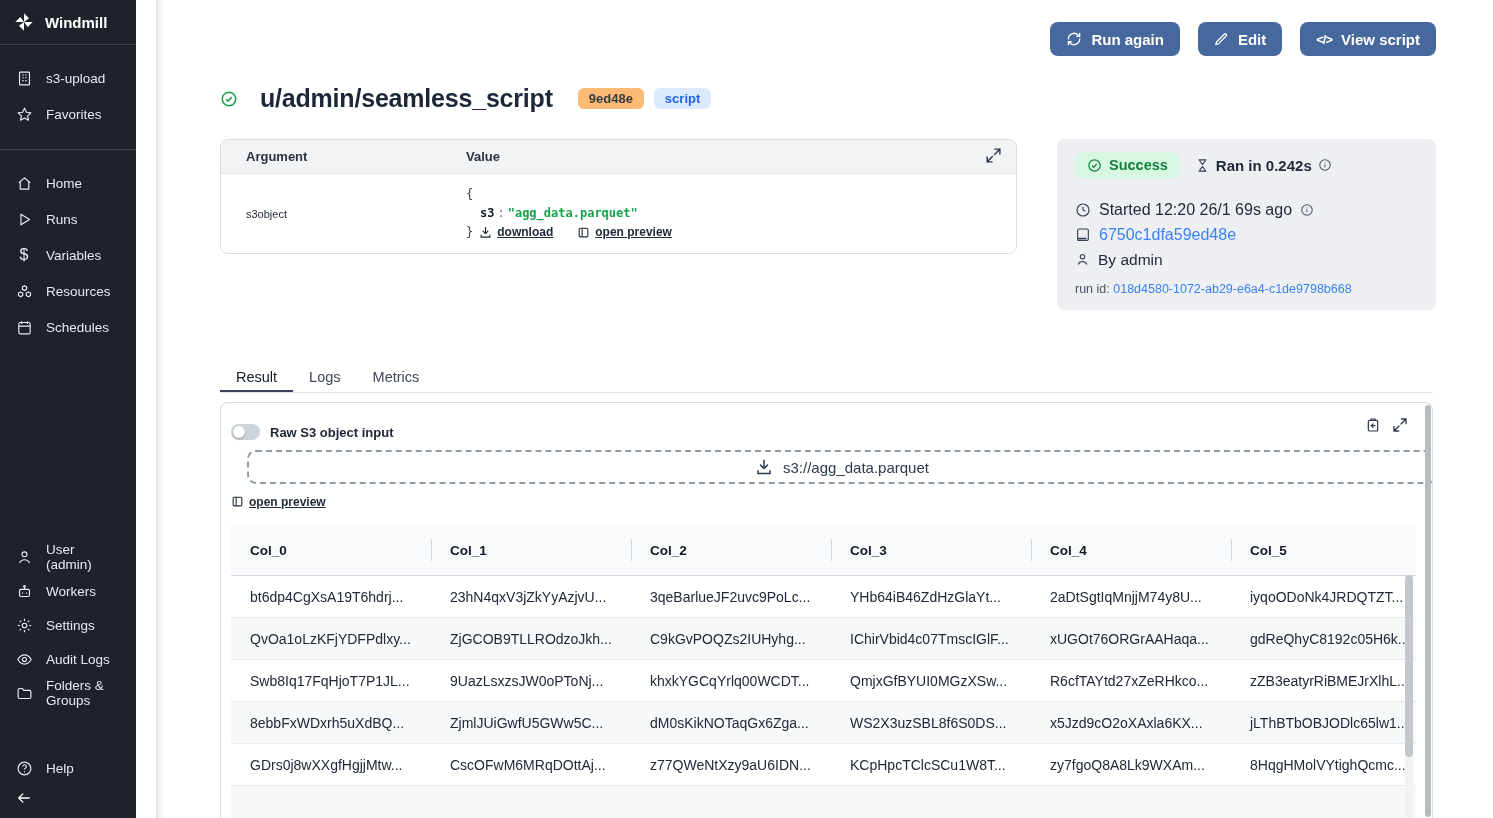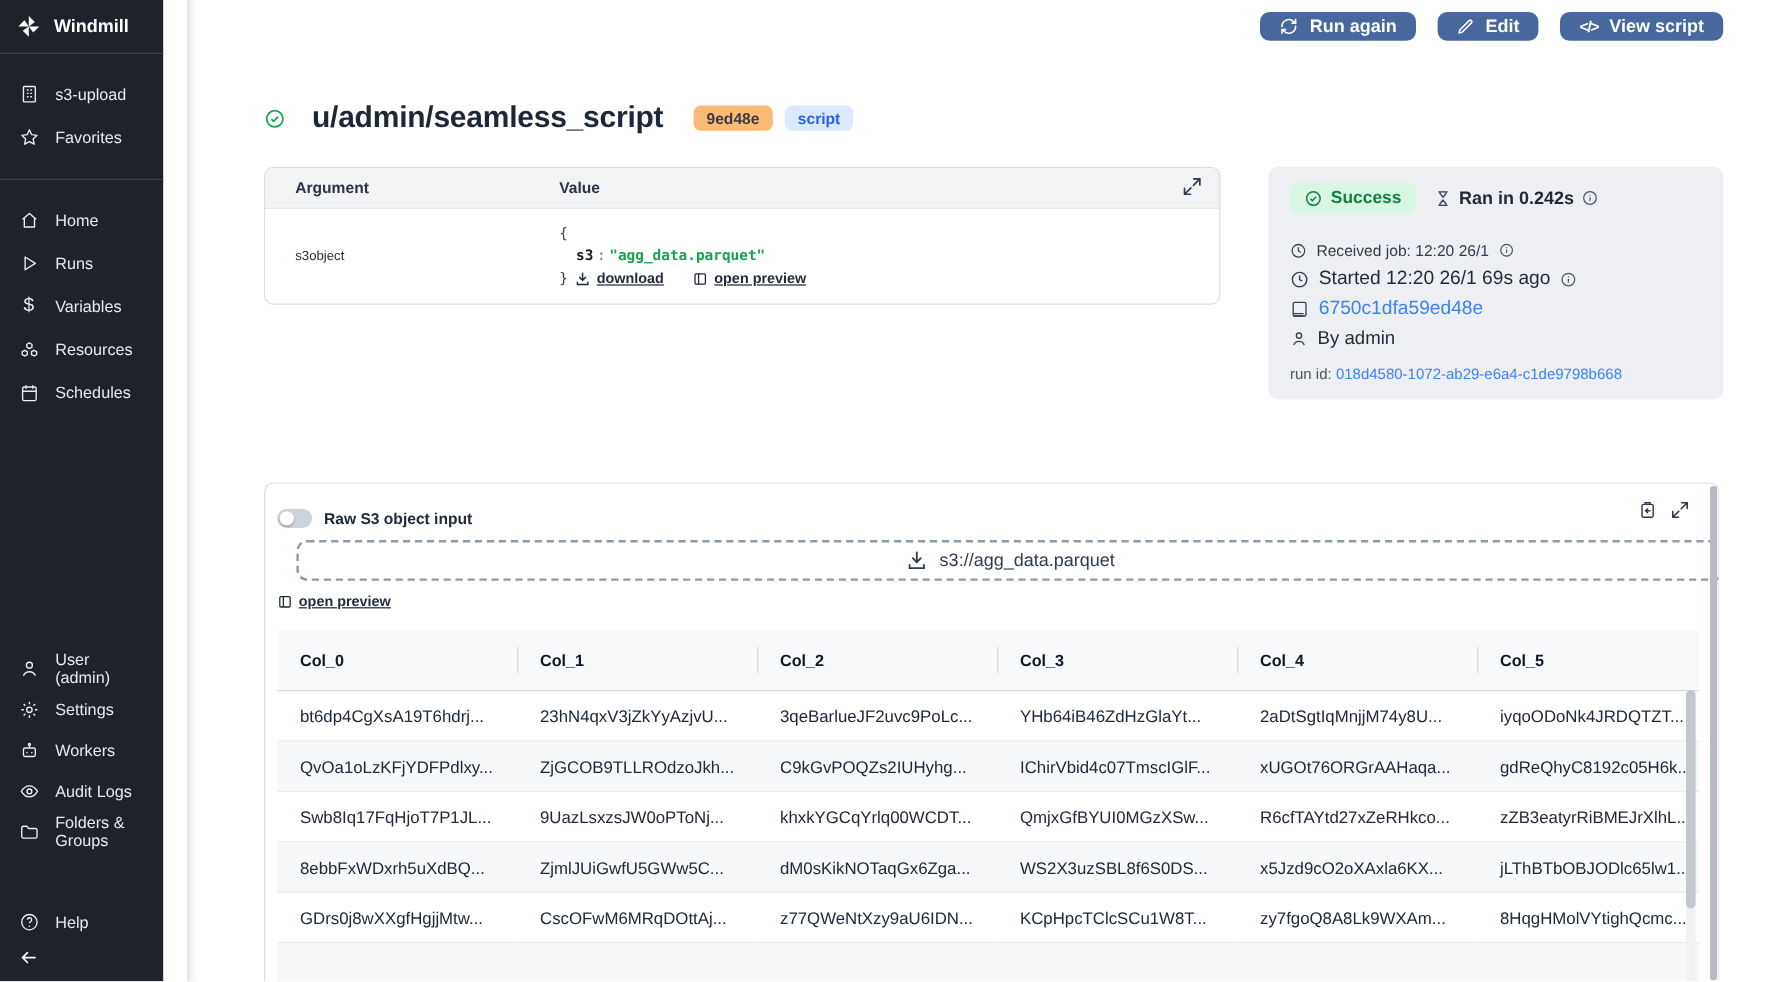--- a/index.html
+++ b/index.html
@@ -24,22 +24,22 @@
   
   .main{position:absolute;left:156px;top:0;width:1337px;height:818px;background:#fff;
         box-shadow:inset 10px 0 10px -10px rgba(0,0,0,.22);}
 
   
   .toolbar-left{position:absolute;left:64px;top:11px;display:flex;gap:11px;}
   .toolbar-right{position:absolute;right:57px;top:10px;display:flex;gap:18px;}
   .btn-outline{display:flex;align-items:center;gap:9px;height:33px;padding:0 14px;border:1px solid #54729f;
                border-radius:8px;background:#fff;color:#24385c;font-weight:700;font-size:14px;cursor:pointer;box-sizing:border-box;}
   .btn-outline.square{width:39px;padding:0;justify-content:center;}
-  .btn-fill{display:flex;align-items:center;gap:9px;height:24px;padding:0 16px;border:none;border-radius:8px;
-            background:#47689c;color:#fff;font-weight:700;font-size:15px;cursor:pointer;}
+  .btn-fill{display:flex;align-items:center;gap:9px;height:34px;padding:0 16px;border:none;border-radius:8px;
+            background:#47689c;color:#fff;font-weight:700;font-size:15px;cursor:pointer;margin-top:12px;}
   .code-glyph{font-size:13px;font-weight:700;letter-spacing:-1px;}
 
   
   .title-row{position:absolute;left:64px;top:84px;display:flex;align-items:center;}
   .title-check{color:#16a34a;margin-right:22px;}
   .page-title{font-size:25px;font-weight:700;color:#1d2739;letter-spacing:-.2px;}
   .badge{font-size:13px;font-weight:700;padding:4px 11px;border-radius:6px;line-height:1;}
   .badge-gray{background:#fdba74;color:#353c47;margin-left:25px;}
   .badge-blue{background:#dbeafe;color:#2563eb;margin-left:10px;}
 
@@ -193,36 +193,36 @@
           <svg width="17" height="17" viewBox="0 0 24 24" fill="none" stroke="currentColor" stroke-width="1.6">
             <circle cx="12" cy="7.5" r="3.5"></circle>
               <path d="M5 20c1.4-3.8 5-4.8 7-4.8s5.6 1 7 4.8"></path>
             </svg>
         </span>
         <span>User (admin)</span>
       </div>
       <div class="sb-item">
         <span class="icon">
           <svg width="17" height="17" viewBox="0 0 24 24" fill="none" stroke="currentColor" stroke-width="1.6">
-            <circle cx="12" cy="12" r="3.2"></circle>
-            <path d="M12 2.5v3M12 18.5v3M2.5 12h3M18.5 12h3M5.2 5.2l2.1 2.1M16.7 16.7l2.1 2.1M18.8 5.2l-2.1 2.1M7.3 16.7l-2.1 2.1"></path>
-            </svg>
-        </span>
-        <span>Settings</span>
-      </div>
-      <div class="sb-item">
-        <span class="icon">
-          <svg width="17" height="17" viewBox="0 0 24 24" fill="none" stroke="currentColor" stroke-width="1.6">
             <rect x="5" y="9" width="14" height="10" rx="2"></rect>
               <path d="M12 6v3"></path>
               <circle cx="12" cy="4.8" r="1.2"></circle>
             <path d="M9.2 13.5v1.5M14.8 13.5v1.5"></path>
             </svg>
         </span>
         <span>Workers</span>
+      </div>
+      <div class="sb-item">
+        <span class="icon">
+          <svg width="17" height="17" viewBox="0 0 24 24" fill="none" stroke="currentColor" stroke-width="1.6">
+            <circle cx="12" cy="12" r="3.2"></circle>
+            <path d="M12 2.5v3M12 18.5v3M2.5 12h3M18.5 12h3M5.2 5.2l2.1 2.1M16.7 16.7l2.1 2.1M18.8 5.2l-2.1 2.1M7.3 16.7l-2.1 2.1"></path>
+            </svg>
+        </span>
+        <span>Settings</span>
       </div>
       <div class="sb-item">
         <span class="icon">
           <svg width="17" height="17" viewBox="0 0 24 24" fill="none" stroke="currentColor" stroke-width="1.6">
             <path d="M2.5 12S6.5 5.5 12 5.5 21.5 12 21.5 12 17.5 18.5 12 18.5 2.5 12 2.5 12z"></path>
               <circle cx="12" cy="12" r="2.8"></circle>
             </svg>
         </span>
         <span>Audit Logs</span>
       </div>
@@ -358,36 +358,20 @@
           <span>Ran in 0.242s</span>
           <span class="icon info">
             <svg width="14" height="14" viewBox="0 0 24 24" fill="none" stroke="currentColor" stroke-width="1.8">
               <circle cx="12" cy="12" r="9"></circle>
                 <path d="M12 11v5"></path>
                 <circle cx="12" cy="8" r=".9" fill="currentColor" stroke="none"></circle>
               </svg>
           </span>
         </span>
       </div>
-      <div class="meta meta-sm">
-        <span class="icon">
-          <svg width="14" height="14" viewBox="0 0 24 24" fill="none" stroke="#374151" stroke-width="1.8">
-            <circle cx="12" cy="12" r="9"></circle>
-              <path d="M12 7v5l3.2 2"></path>
-            </svg>
-        </span>
-        <span>Received job: 12:20 26/1</span>
-        <span class="icon info">
-          <svg width="13" height="13" viewBox="0 0 24 24" fill="none" stroke="currentColor" stroke-width="1.8">
-            <circle cx="12" cy="12" r="9"></circle>
-              <path d="M12 11v5"></path>
-              <circle cx="12" cy="8" r=".9" fill="currentColor" stroke="none"></circle>
-            </svg>
-        </span>
-      </div>
       <div class="meta meta-lg">
         <span class="icon">
           <svg width="16" height="16" viewBox="0 0 24 24" fill="none" stroke="#374151" stroke-width="1.8">
             <circle cx="12" cy="12" r="9"></circle>
               <path d="M12 7v5l3.2 2"></path>
             </svg>
         </span>
         <span>Started 12:20 26/1 69s ago</span>
         <span class="icon info">
           <svg width="14" height="14" viewBox="0 0 24 24" fill="none" stroke="currentColor" stroke-width="1.8">
@@ -414,20 +398,25 @@
             </svg>
         </span>
         <span>By admin</span>
       </div>
       <div class="runid-row">
         <span>run id:</span>
         <a class="link-blue">018d4580-1072-ab29-e6a4-c1de9798b668</a>
       </div>
     </aside>
 
+    <div class="tabs">
+      <div class="tab active">Result</div>
+      <div class="tab">Logs</div>
+      <div class="tab">Metrics</div>
+    </div>
 
     <section class="result-card">
       <div class="rc-icons">
         <span class="icon">
           <svg width="16" height="16" viewBox="0 0 24 24" fill="none" stroke="currentColor" stroke-width="1.8" stroke-linecap="round">
             <rect x="5" y="5" width="14" height="16" rx="2"></rect>
               <path d="M9 5V3h6v2"></path>
               <path d="M15 13H9.5M12 10.5L9.5 13l2.5 2.5"></path>
             </svg>
         </span>

